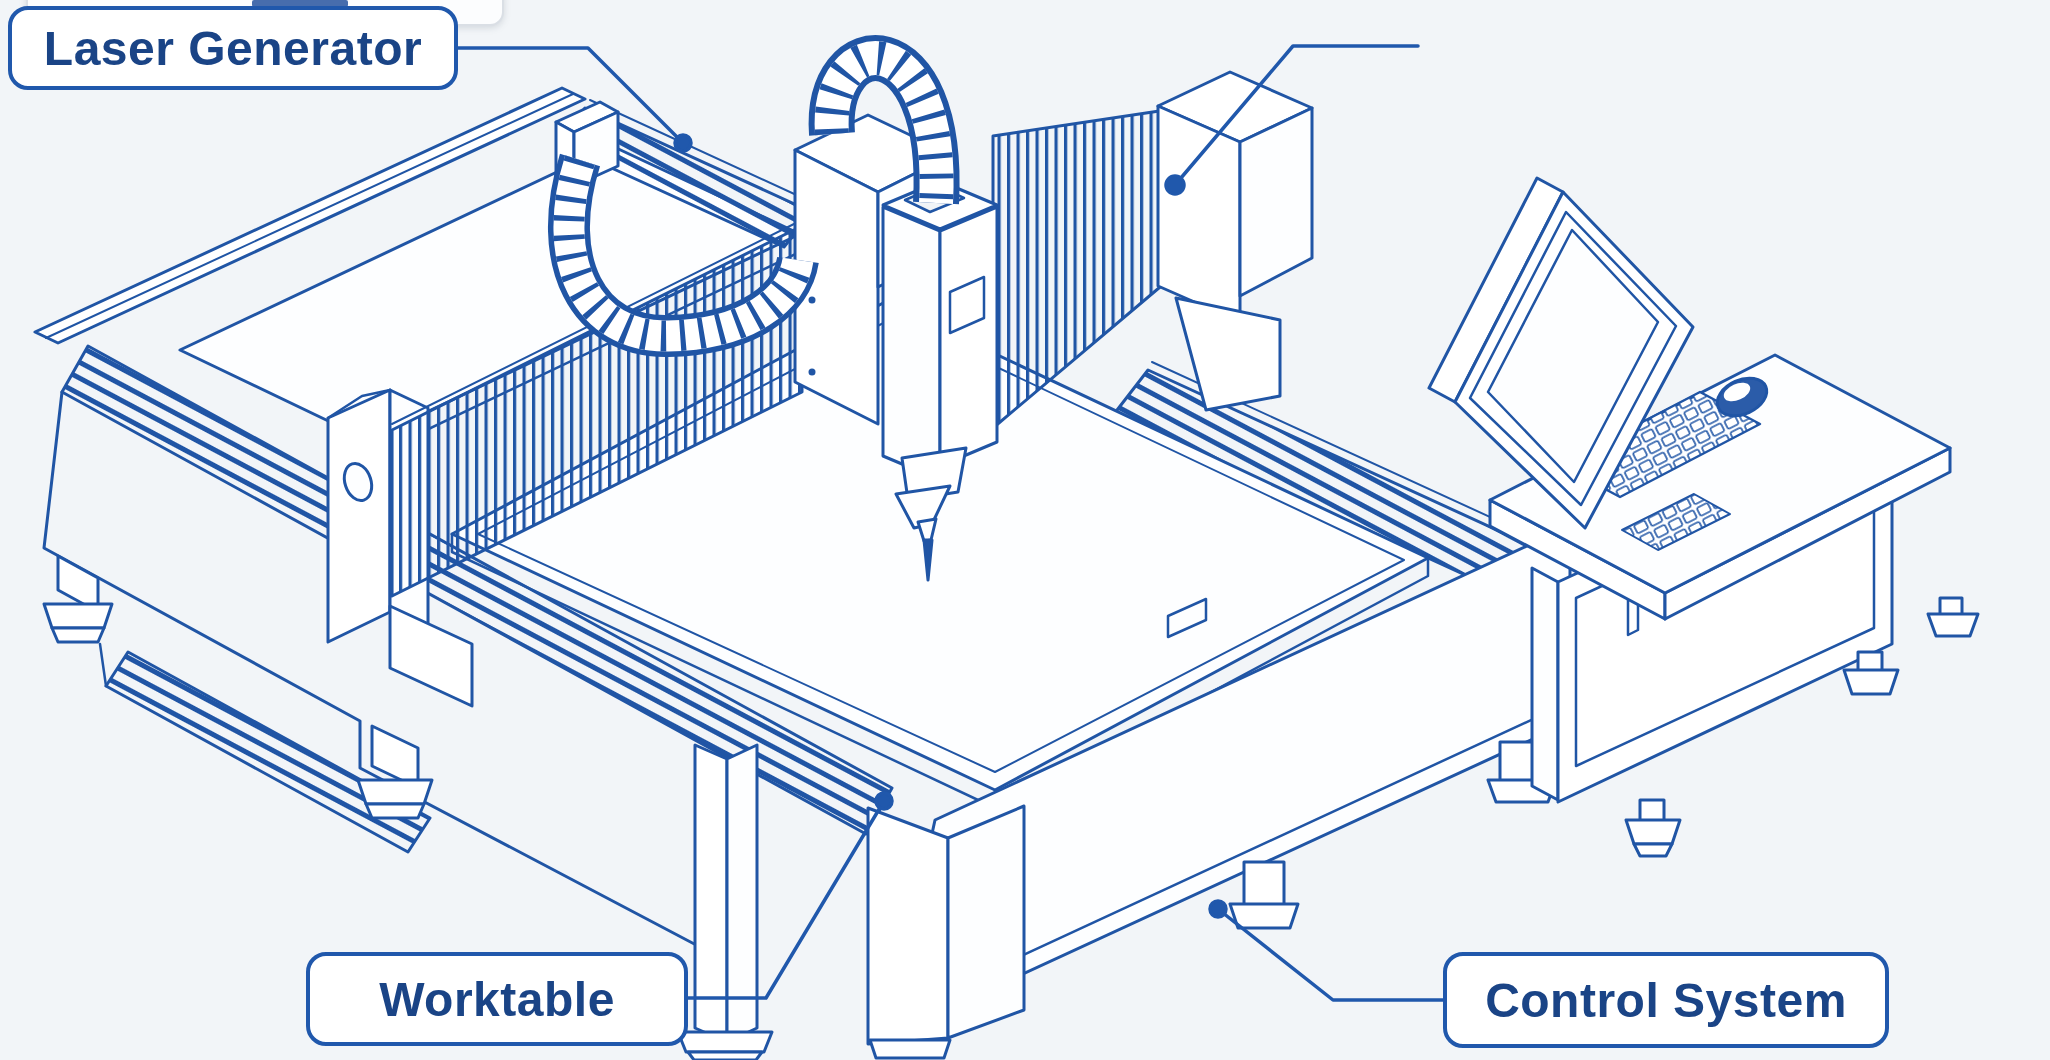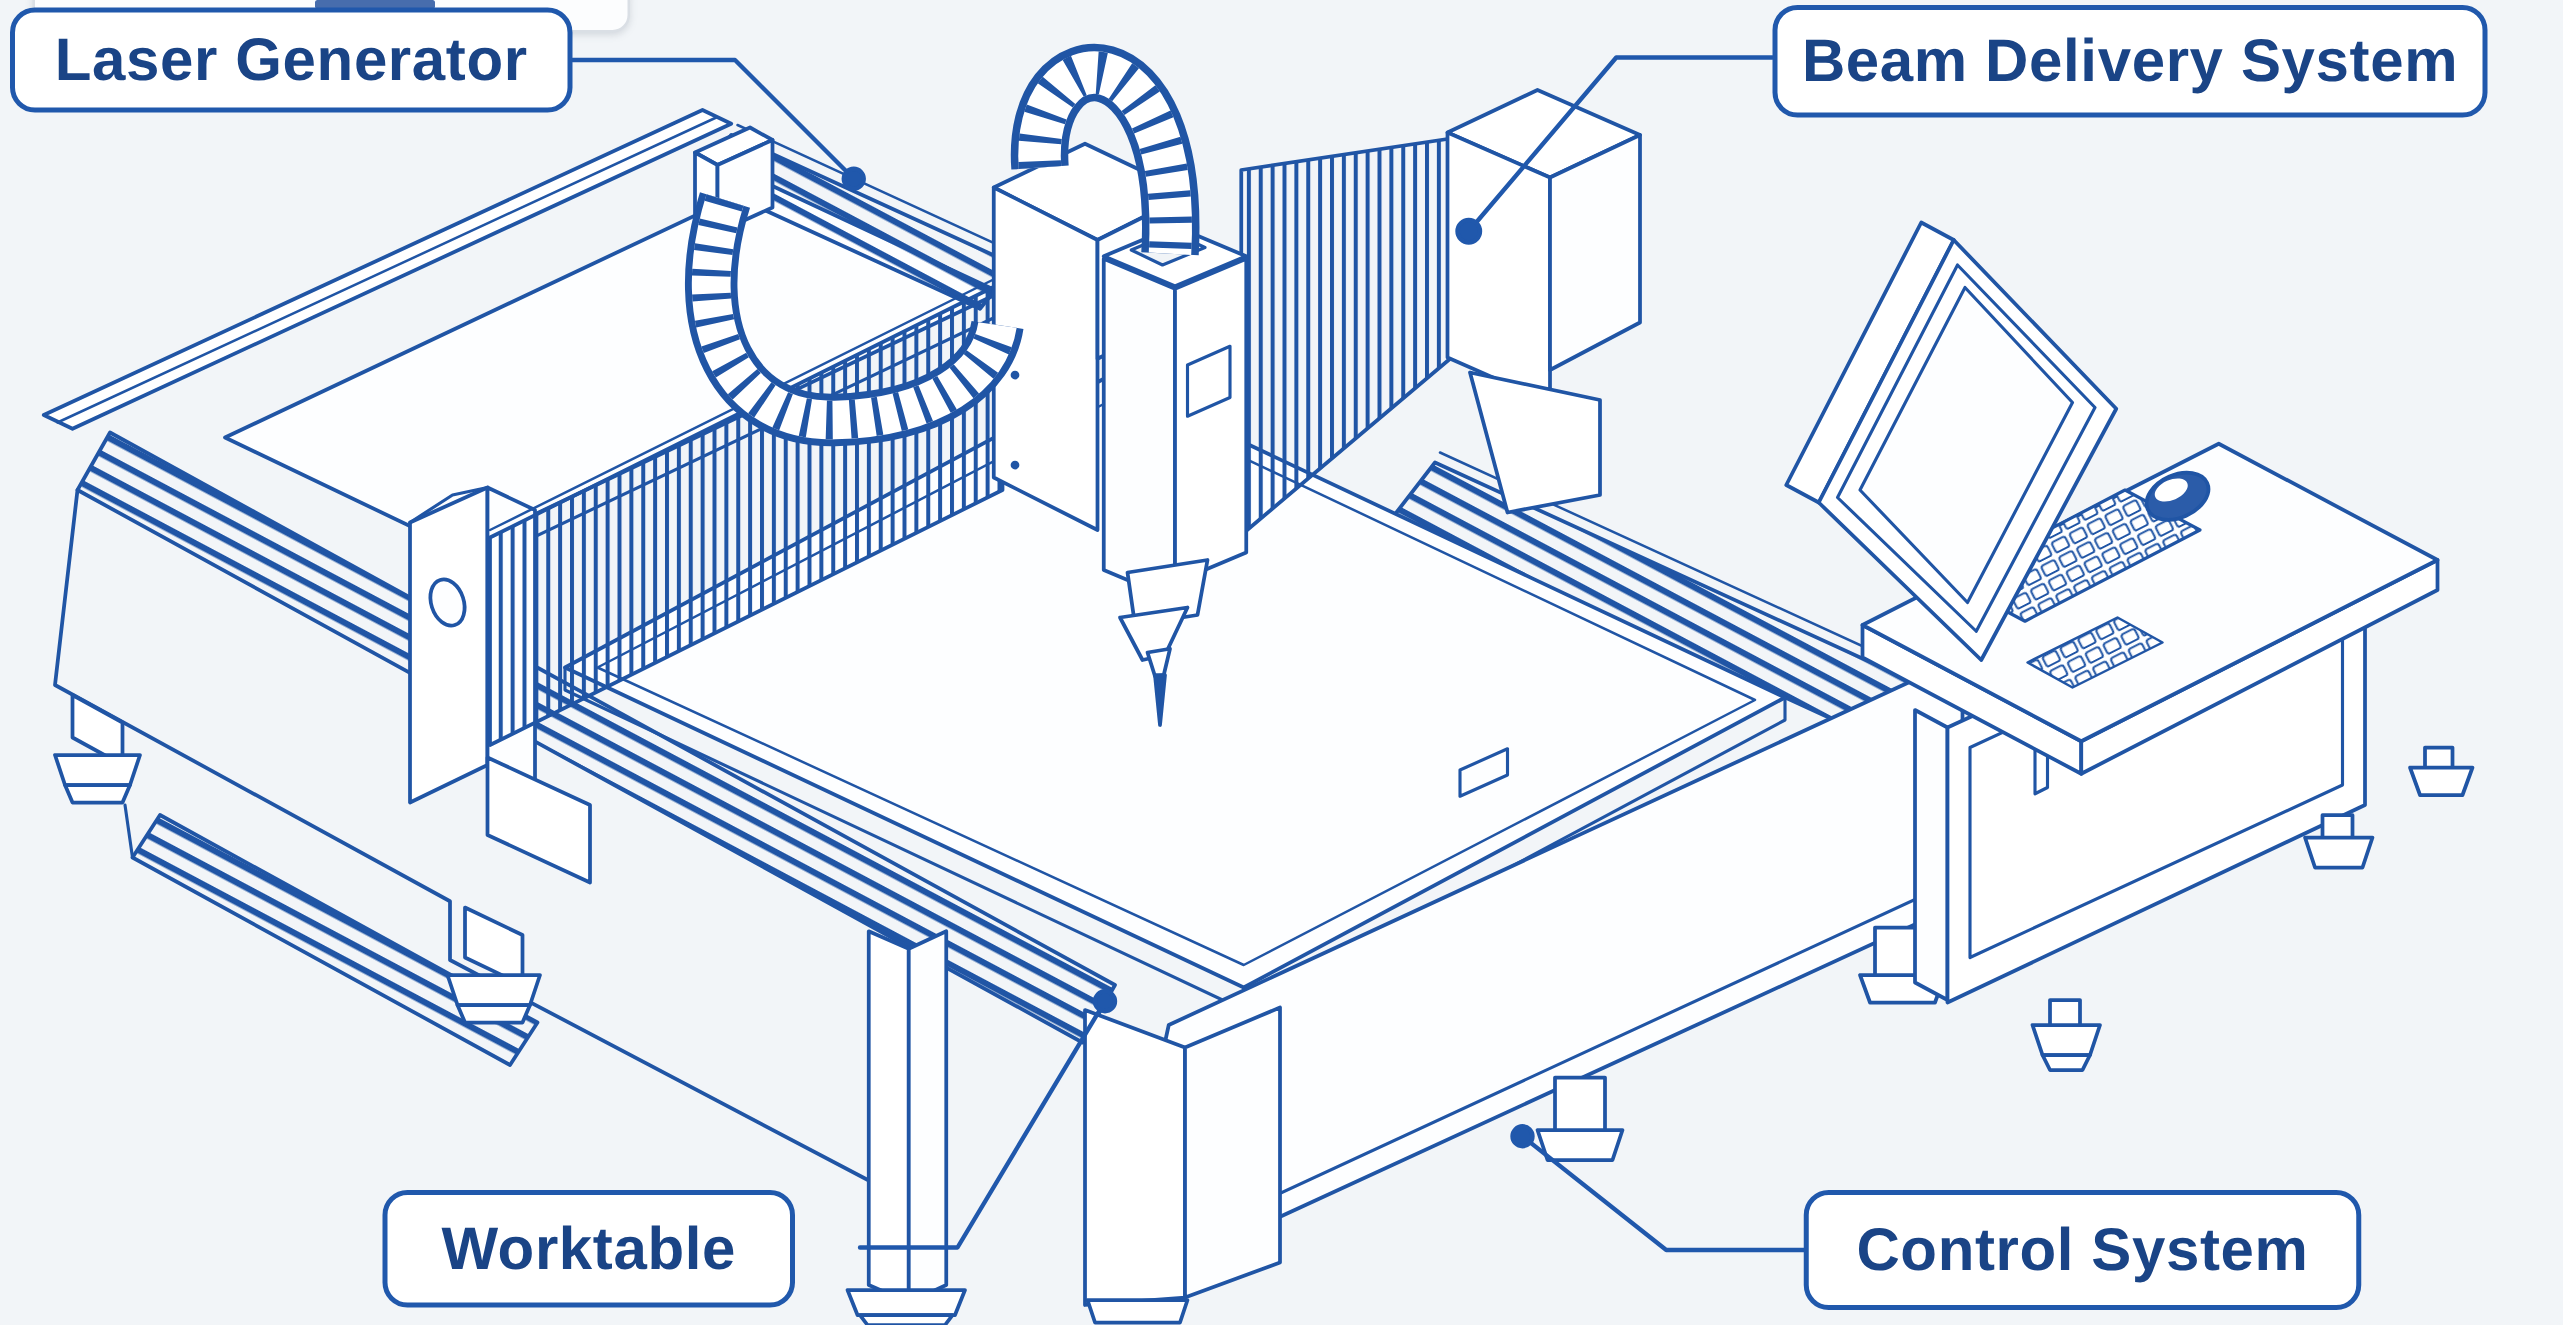--- a/index.html
+++ b/index.html
@@ -10,21 +10,21 @@
   }
   svg{position:absolute;left:0;top:0;}
   .diagram-label{
     position:absolute;display:flex;align-items:center;justify-content:center;
     background:#ffffff;border:4px solid #2058ac;border-radius:20px;
     color:#1a4486;font-size:48px;font-weight:600;letter-spacing:0.5px;
     box-sizing:border-box;white-space:nowrap;
   }
   .label-lg{left:8px;top:6px;width:450px;height:84px;}
   .label-bds{left:1418px;top:4px;width:572px;height:90px;}
-  .label-wt{left:306px;top:952px;width:330px;height:94px;}
+  .label-wt{left:306px;top:952px;width:382px;height:94px;}
   .label-cs{left:1443px;top:952px;width:446px;height:96px;justify-content:center;}
   .artifact{
     position:absolute;left:26px;top:-16px;width:474px;height:38px;
     background:#fcfdfe;border:2px solid #dadfe5;border-radius:14px;
     box-shadow:0 2px 6px rgba(120,130,145,0.25);
   }
   .artifact-mark{
     position:absolute;left:252px;top:0px;width:96px;height:7px;
     background:#27549f;opacity:.85;border-radius:2px;
   }
@@ -219,23 +219,20 @@
         <circle cx="884" cy="801" r="8" fill="#2058ac"></circle>
         <polyline points="1443,1000 1333,1000 1218,909"></polyline>
         <circle cx="1218" cy="909" r="8" fill="#2058ac"></circle>
       </g>
     </g>
   </svg>
 
   <div class="diagram-label label-lg">
     <span>Laser Generator</span>
   </div>
-  <div class="diagram-label label-bds">
-    <span>Beam Delivery System</span>
-  </div>
   <div class="diagram-label label-wt">
     <span>Worktable</span>
   </div>
   <div class="diagram-label label-cs">
     <span>Control System</span>
   </div>
 
 </div>
 
 </body></html>

